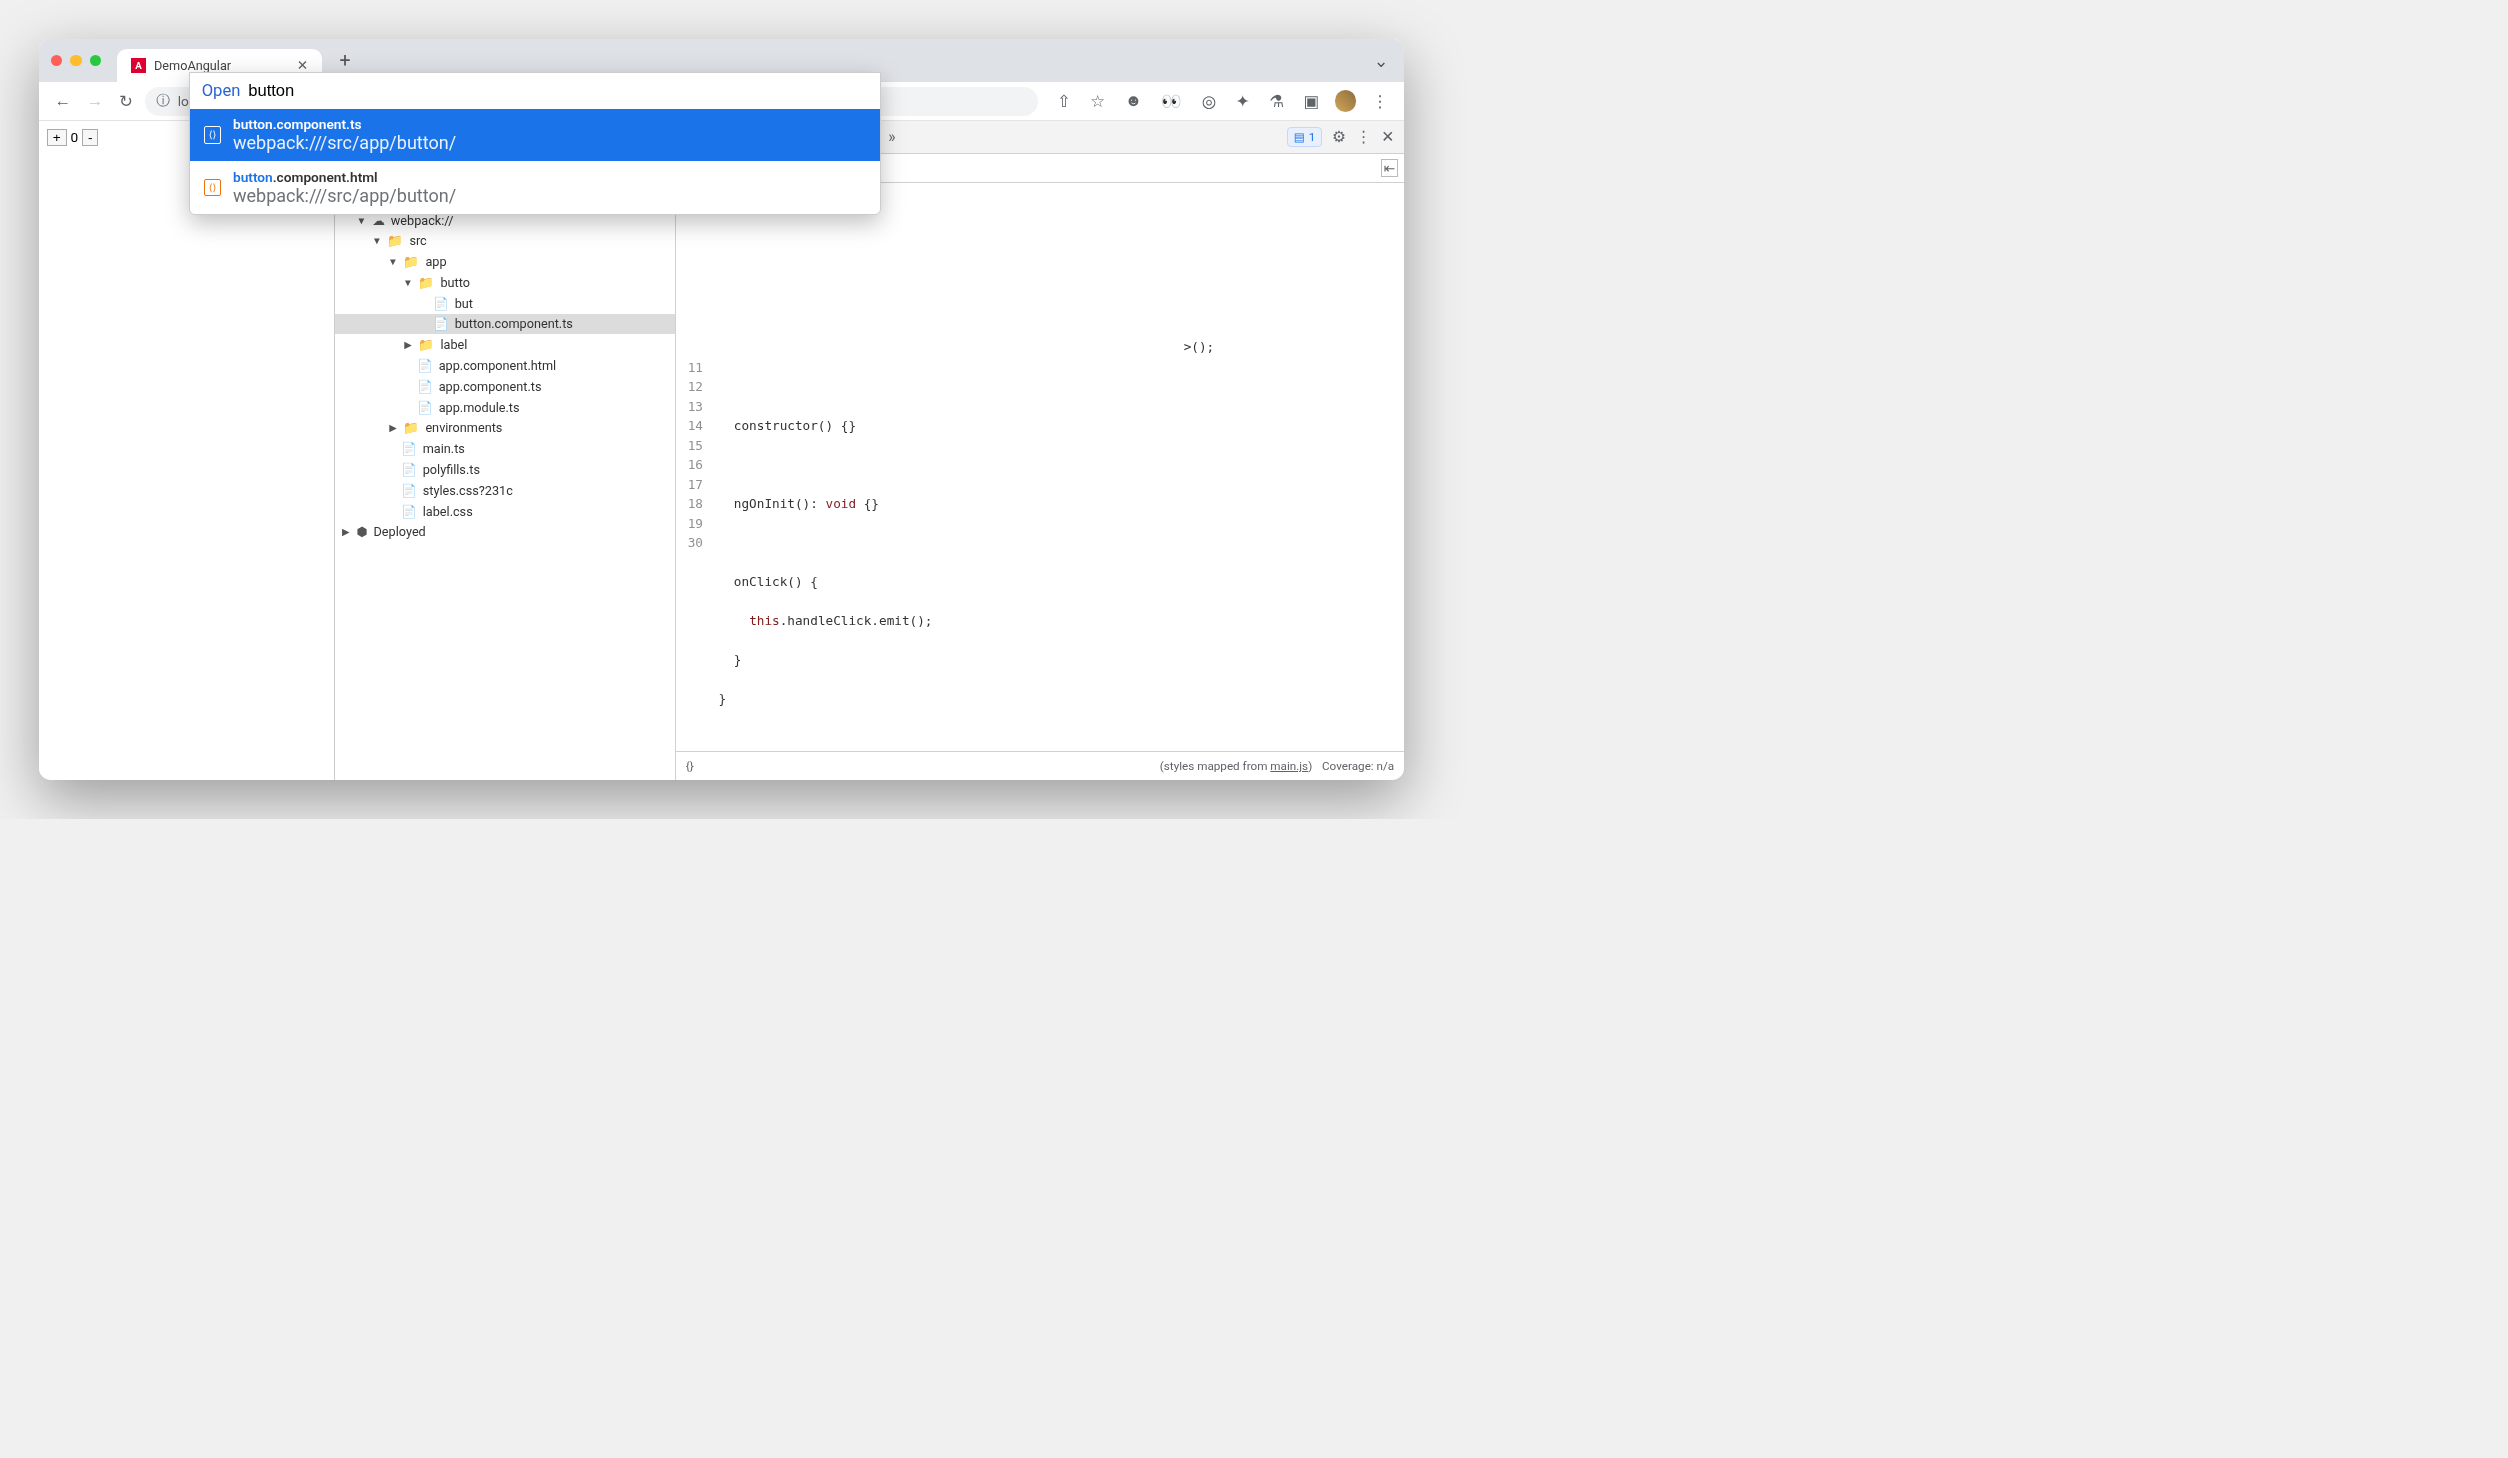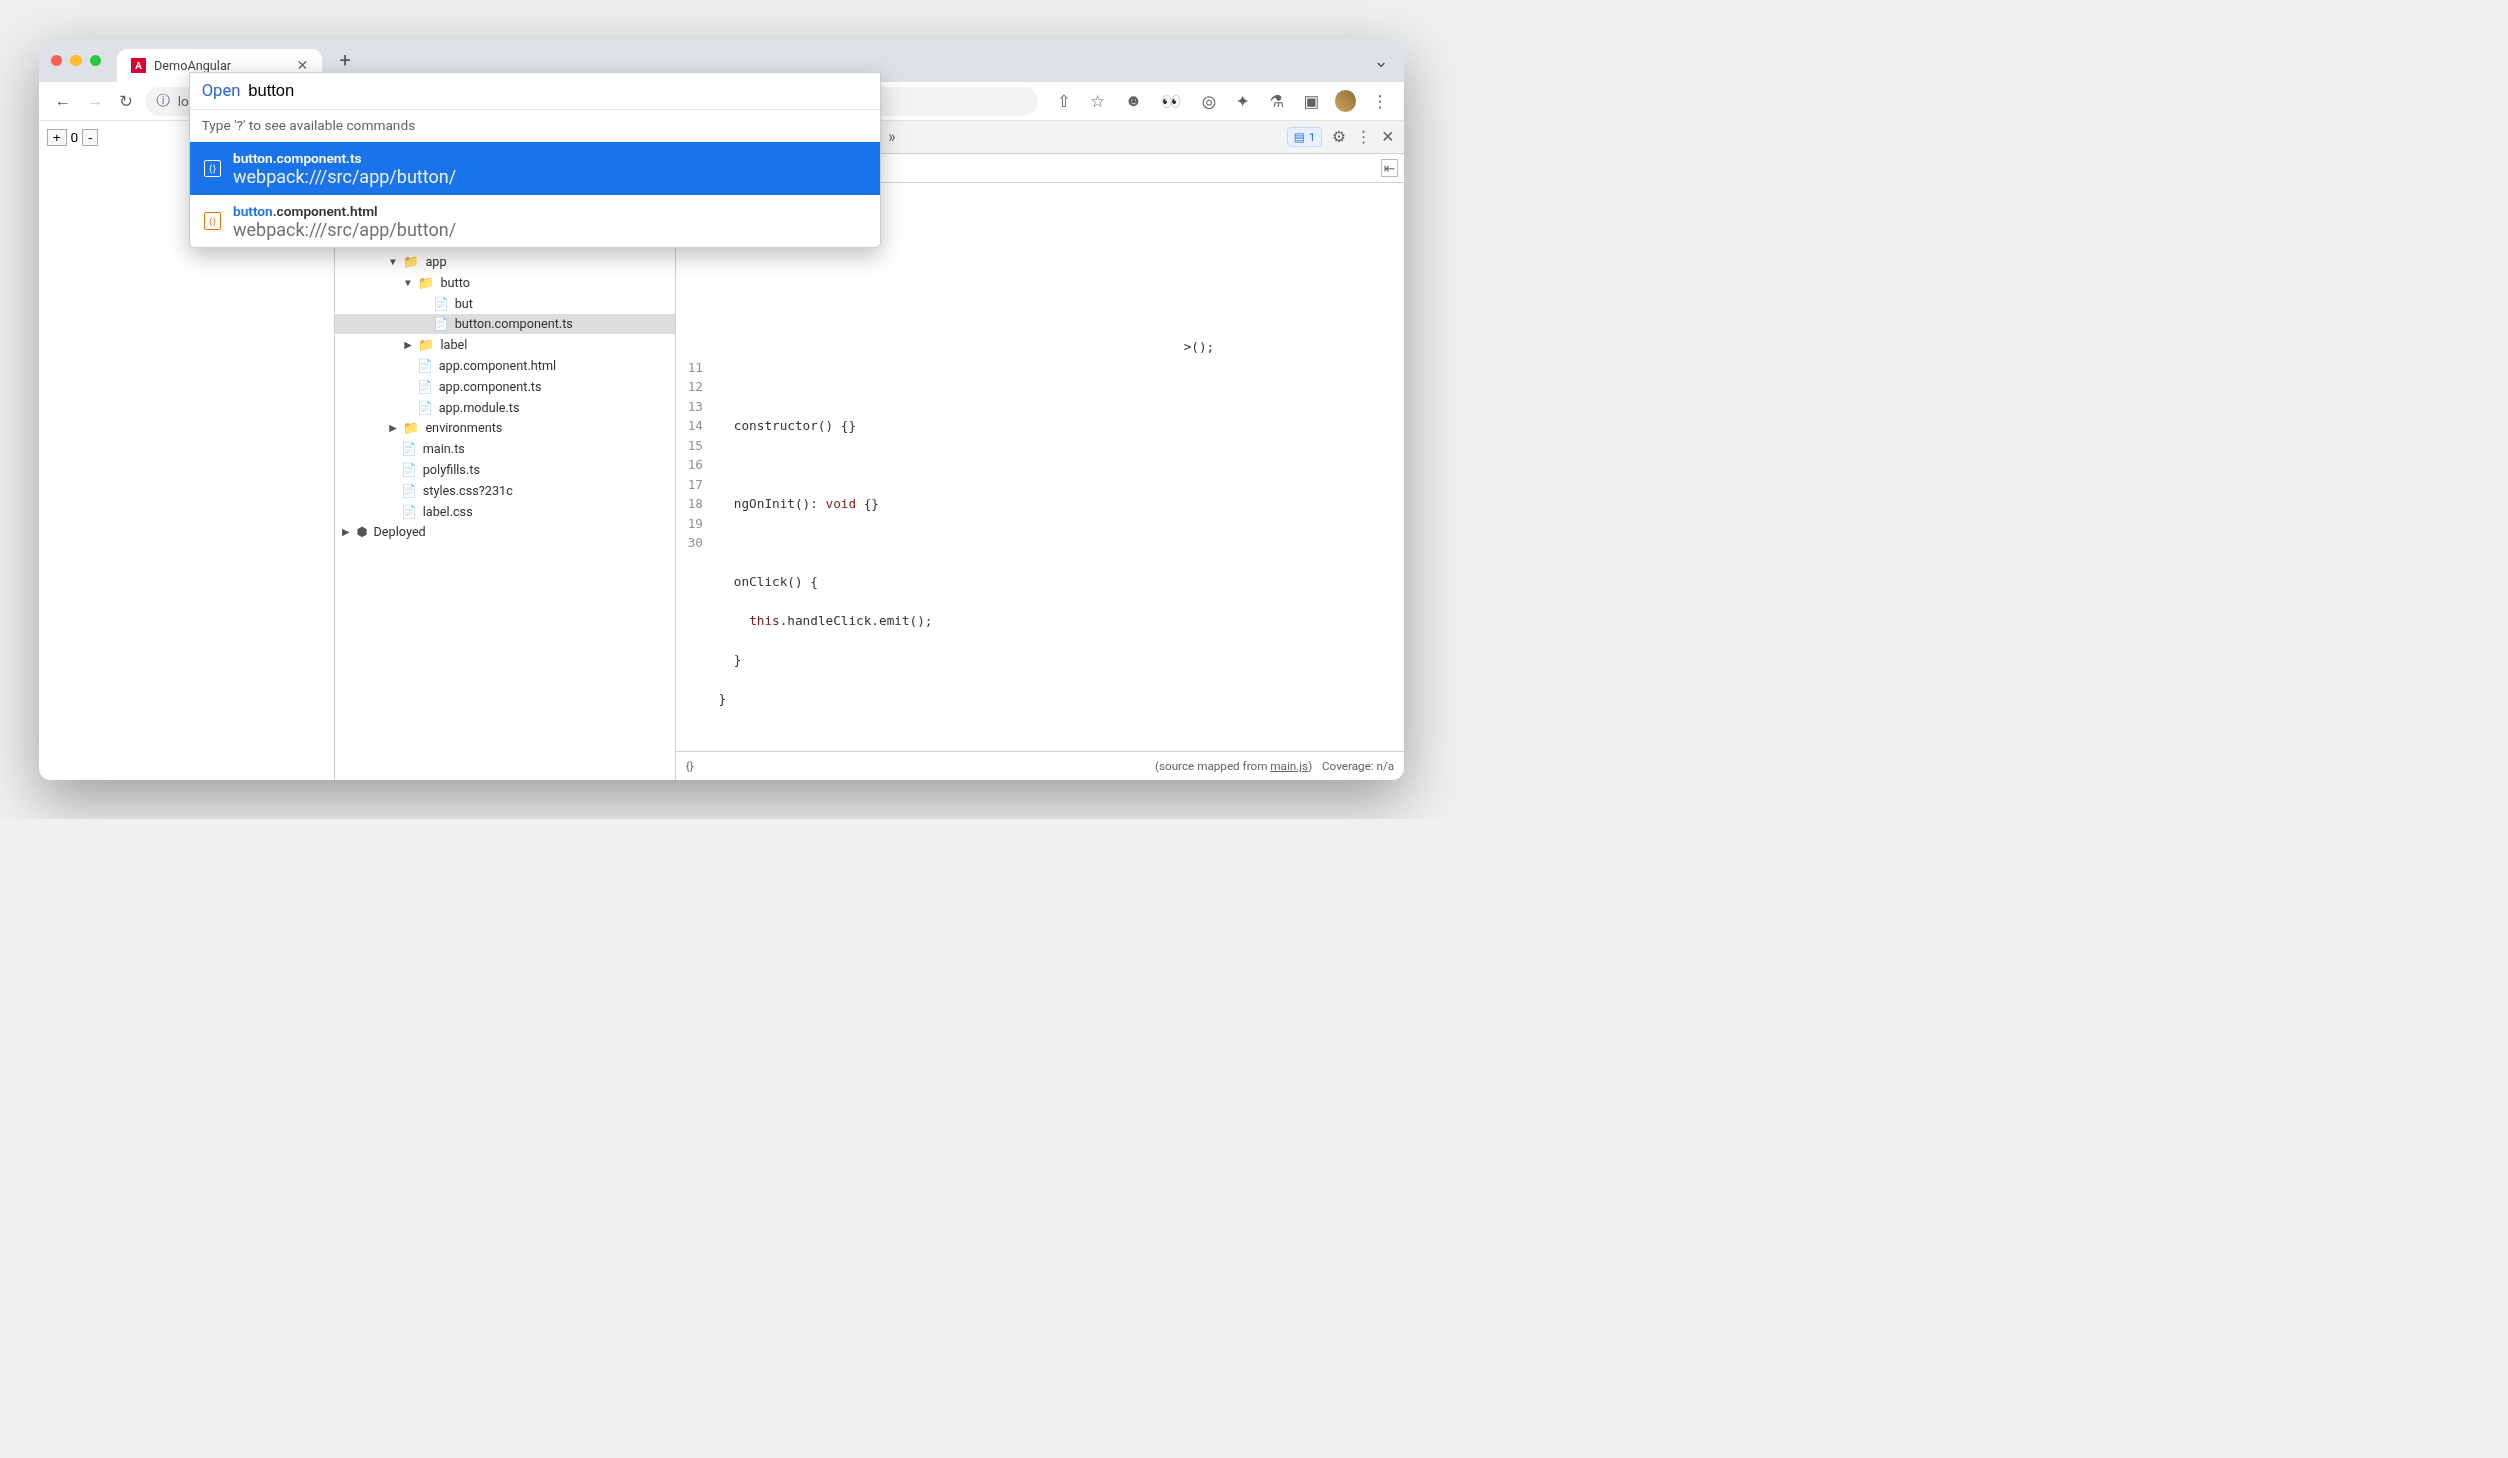--- a/index.html
+++ b/index.html
@@ -365,33 +365,32 @@
 <div>  <span>onClick() {</span></div>
 <div>    <span class="kw">this</span><span>.handleClick.emit();</span></div>
 <div>  <span>}</span></div>
 <div><span>}</span></div>
 <div>&nbsp;</div>
             </div>
           </div>
           <div class="bottom-bar">
             <span>{}</span>
             <span class="spacer"></span>
-            <span><span>(source mapped from </span><a>main.js</a><span>)</span></span>
+            <span><span>(styles mapped from </span><a>main.js</a><span>)</span></span>
             <span>Coverage: n/a</span>
           </div>
 
         </div>
       </div>
 
       <div class="cmdk" style="top:33px;">
         <div class="cmdk-search">
           <span class="open-label">Open</span>
           <input type="text" value="button" style="">
         </div>
-        <div class="cmdk-hint">Type '?' to see available commands</div>
         <div class="cmdk-item sel">
           <div class="thumb">⟨⟩</div>
           <div class="col">
             <div class="item-title"><span>button</span><span>.component.ts</span></div>
             <div class="item-sub">webpack:///src/app/button/</div>
           </div>
         </div>
         <div class="cmdk-item other">
           <div class="thumb orange">⟨⟩</div>
           <div class="col">

